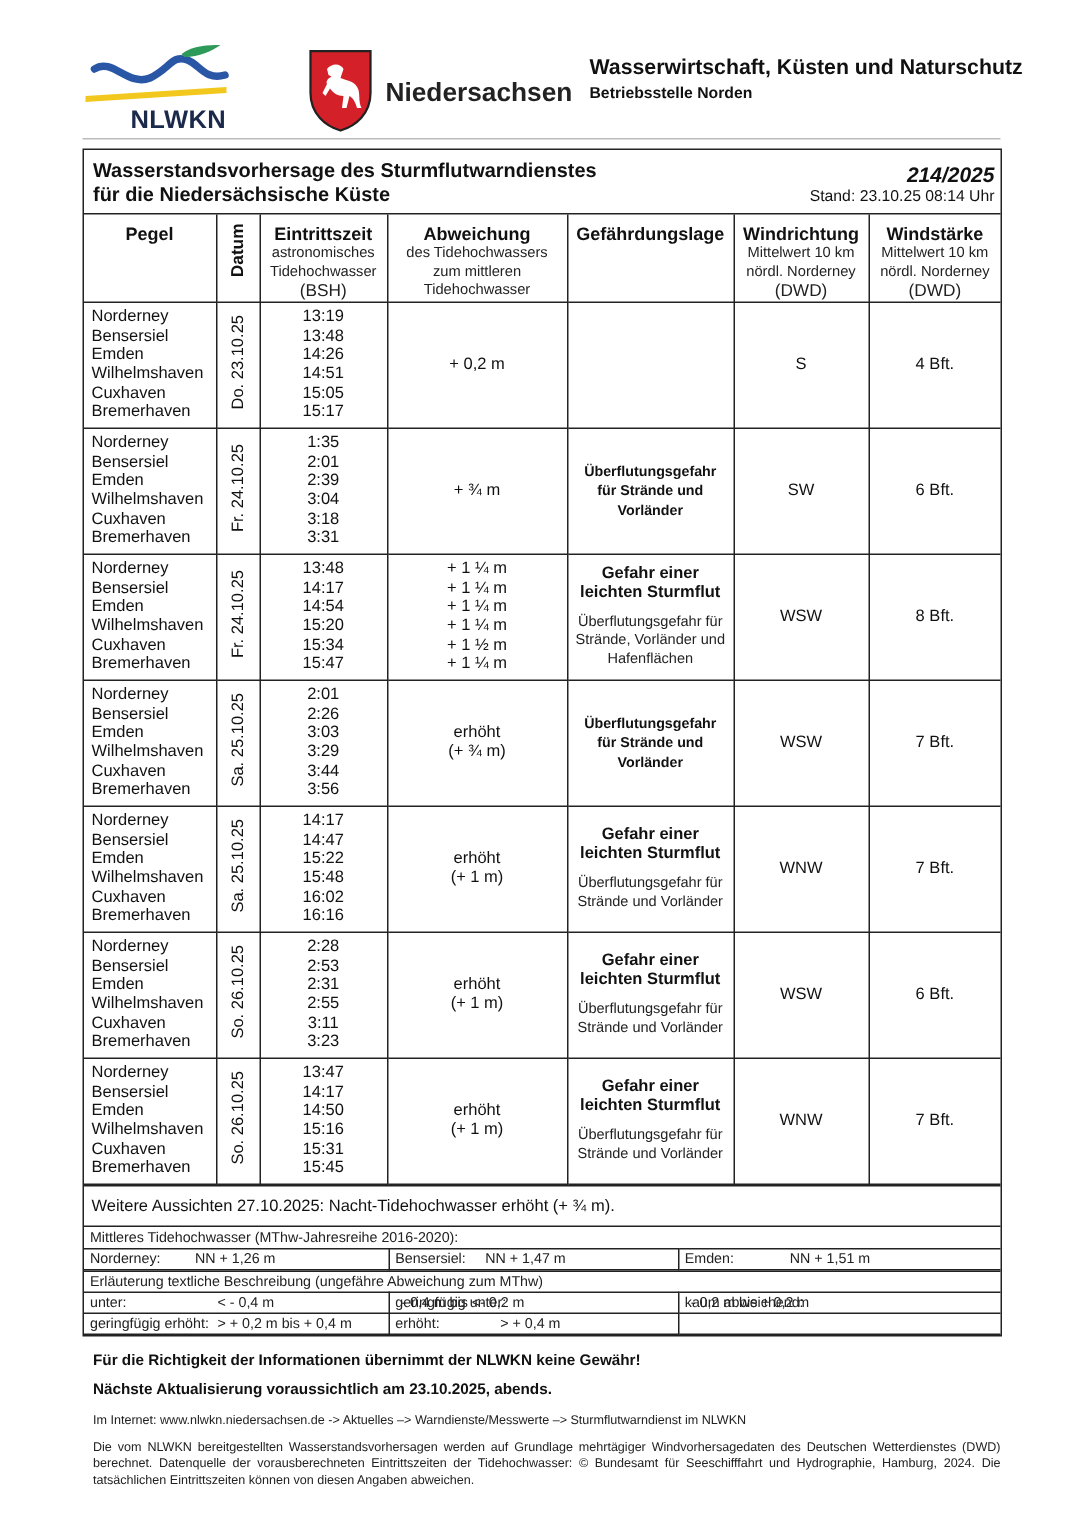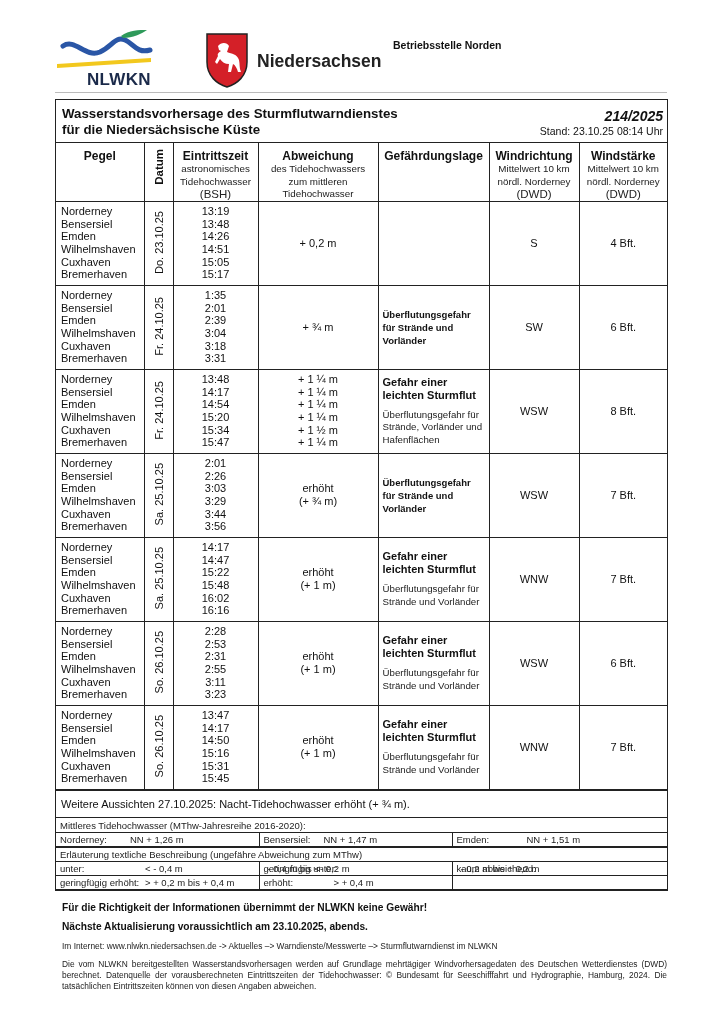--- a/index.html
+++ b/index.html
@@ -34,21 +34,21 @@
   th .b { font-size: 11.5px; display: block; color: #222; }
   .vert { writing-mode: vertical-rl; transform: rotate(180deg); display: inline-block; }
   th.datum-h { vertical-align: middle; padding-top: 0; }
   th.datum-h .vert { font-size: 11.5px; font-weight: bold; }
 
   table.fc tr.day td { height: 84px; }
   .pegel { font-size: 11px; line-height: 12.7px; padding-left: 5px; }
   .datum { text-align: center; font-size: 11px; }
   .times { text-align: center; font-size: 11px; line-height: 12.7px; }
   .dev { text-align: center; font-size: 11px; line-height: 12.7px; }
-  .gef { padding: 0 4px; }
+  .gef { text-align: center; padding: 0 4px; }
   .gef .head { font-size: 11px; font-weight: bold; line-height: 13px; display: block; }
   .gef .head.small { font-size: 9.5px; line-height: 13px; }
   .gef .sub { font-size: 9.7px; line-height: 12.4px; display: block; margin-top: 7px; color: #222; }
   .wind { text-align: center; font-size: 11px; }
 
   .outlook { font-size: 11px; padding: 7px 5px; border-top: 1.5px solid #222; height: 27px; }
   .mthw-title { font-size: 9.5px; padding: 2px 4px; border-top: 1.5px solid #222; height: 15px; color: #222; }
   table.mini { border-collapse: collapse; width: 100%; table-layout: fixed; }
   table.mini td { border: 1.5px solid #222; font-size: 9.5px; height: 14px; padding: 0 4px; white-space: nowrap; color: #222; }
   table.mini td:first-child { border-left: none; } table.mini td:last-child { border-right: none; }
@@ -74,20 +74,21 @@
     <span class="text">NLWKN</span>
   </div>
   <div class="logo-nds">
     <svg width="44" height="56" viewBox="0 0 44 56">
       <path d="M2 2 H42 V30 C42 44, 32 52, 22 55 C12 52, 2 44, 2 30 Z" fill="#d42028" stroke="#222" stroke-width="1.5"></path>
       <path d="M13 14 C16 10, 22 10, 24 14 L22 20 C27 22, 32 22, 34 28 C35 32, 34 36, 36 40 L33 40 C32 36, 30 33, 28 32 L26 40 L23 40 L24 32 C20 32, 17 30, 15 27 L12 32 L10 30 L13 24 C12 22, 14 20, 16 19 L14 18 Z" fill="#fff"></path>
     </svg>
     <span class="name">Niedersachsen</span>
   </div>
   <div class="org">
+    <div class="l2">Wasserwirtschaft, Küsten und Naturschutz</div>
     <div class="l3">Betriebsstelle Norden</div>
   </div>
   <div class="hdr-rule"></div>
 </div>
 
 <div class="main">
   <div class="title-row">
     <div class="t1">Wasserstandsvorhersage des Sturmflutwarndienstes</div>
     <div class="t2">für die Niedersächsische Küste</div>
     <div class="num">214/2025</div>

